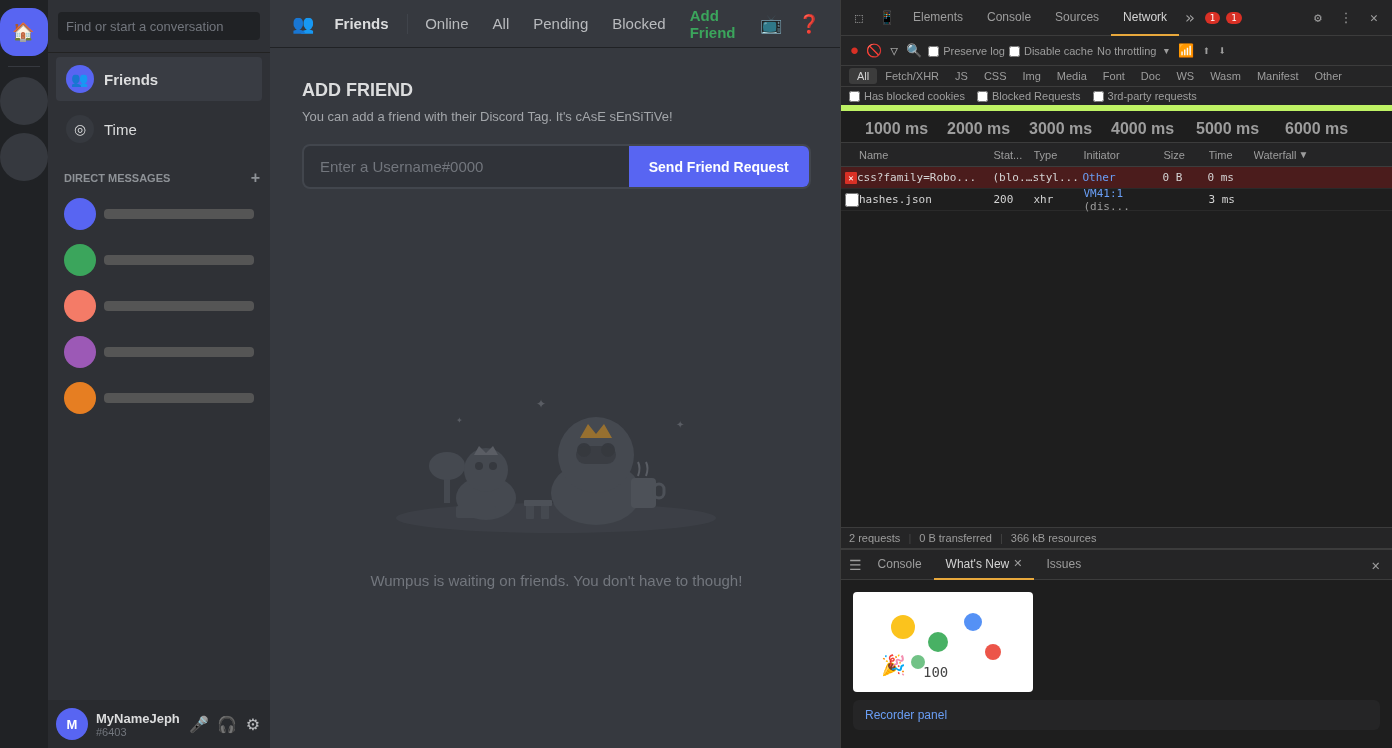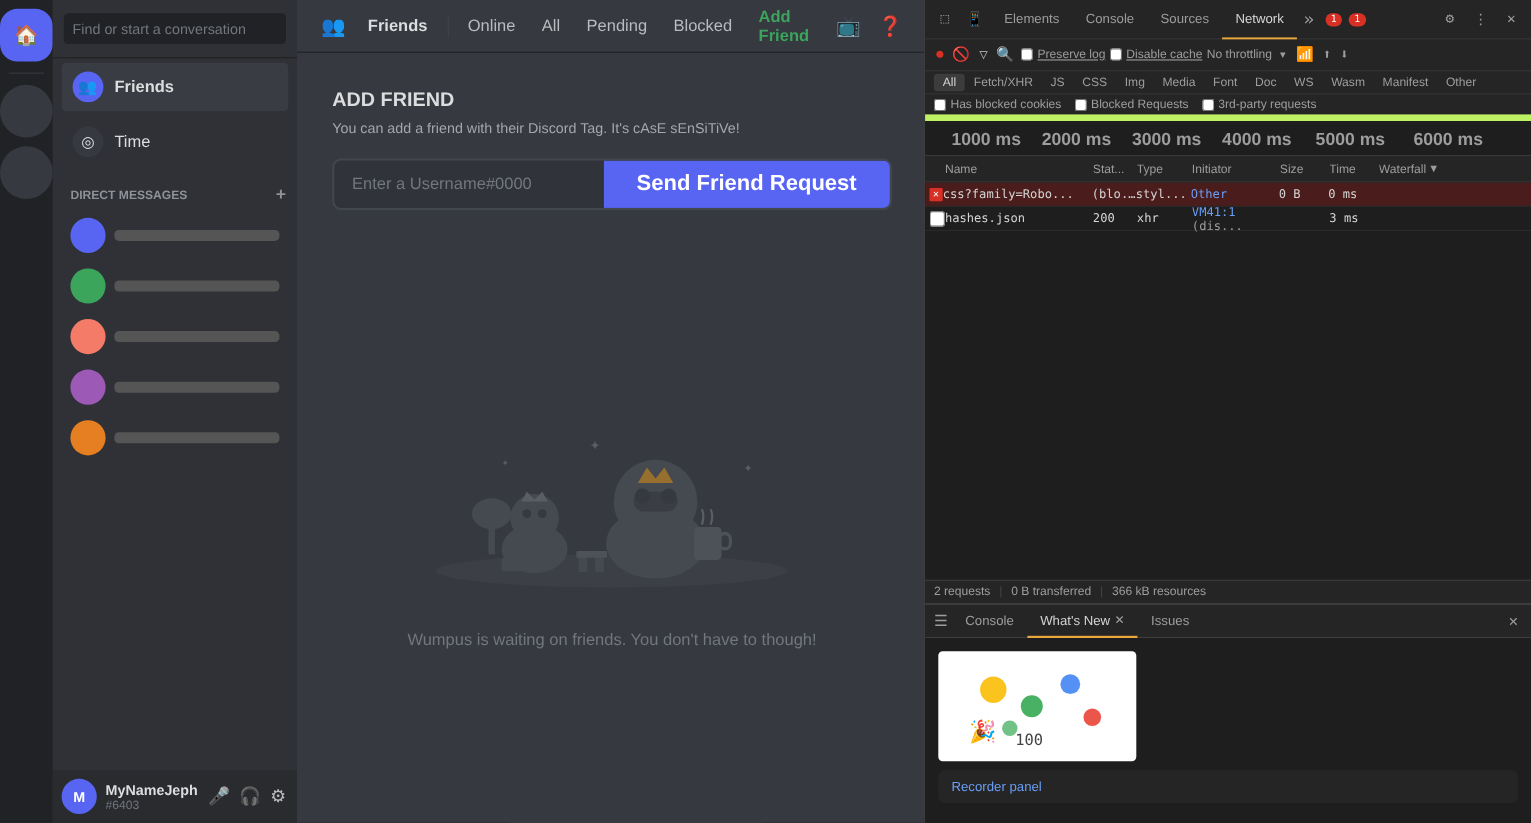--- a/index.html
+++ b/index.html
@@ -168,21 +168,21 @@
       background: #303339;
       max-width: 550px;
     }
     #add-friend-input {
       flex: 1; background: transparent; border: none; outline: none;
       color: #dcddde; font-size: 15px; padding: 12px 16px;
     }
     #add-friend-input::placeholder { color: #72767d; }
     #send-friend-btn {
       background: #5865f2; color: white; border: none; cursor: pointer;
-      padding: 10px 30px; font-size: 20px; font-weight: 600; white-space: nowrap;
+      padding: 10px 20px; font-size: 14px; font-weight: 600; white-space: nowrap;
     }
 
     #wumpus-area {
       flex: 1; display: flex; flex-direction: column; align-items: center; justify-content: center;
     }
     #wumpus-img {
       width: 360px; height: 200px;
       display: flex; align-items: center; justify-content: center;
     }
     #wumpus-caption { color: #72767d; font-size: 15px; margin-top: 24px; }
@@ -228,22 +228,22 @@
     
     #network-filter-bar {
       background: #252526;
       border-bottom: 1px solid #3c3c3c;
       padding: 4px 8px;
       display: flex; align-items: center; gap: 4px;
       flex-wrap: wrap;
     }
     .nf-icon { color: #9d9d9d; font-size: 13px; cursor: pointer; padding: 2px; }
     .nf-checkbox-label {
-      display: flex; align-items: flex-start; gap: 4px; font-family: 'Segoe UI', sans-serif;
-      font-size: 11px; color: #9d9d9d; cursor: pointer; text-decoration: underline;
+      display: flex; align-items: flex-end; gap: 4px; font-family: 'Segoe UI', sans-serif;
+      font-size: 11px; color: #9d9d9d; cursor: pointer;
     }
     .nf-checkbox { width: 11px; height: 11px; }
     .nf-text { font-family: 'Segoe UI', sans-serif; font-size: 11px; color: #9d9d9d; }
 
     #network-type-bar {
       background: #252526;
       border-bottom: 1px solid #3c3c3c;
       padding: 2px 8px;
       display: flex; align-items: center; gap: 0;
     }

